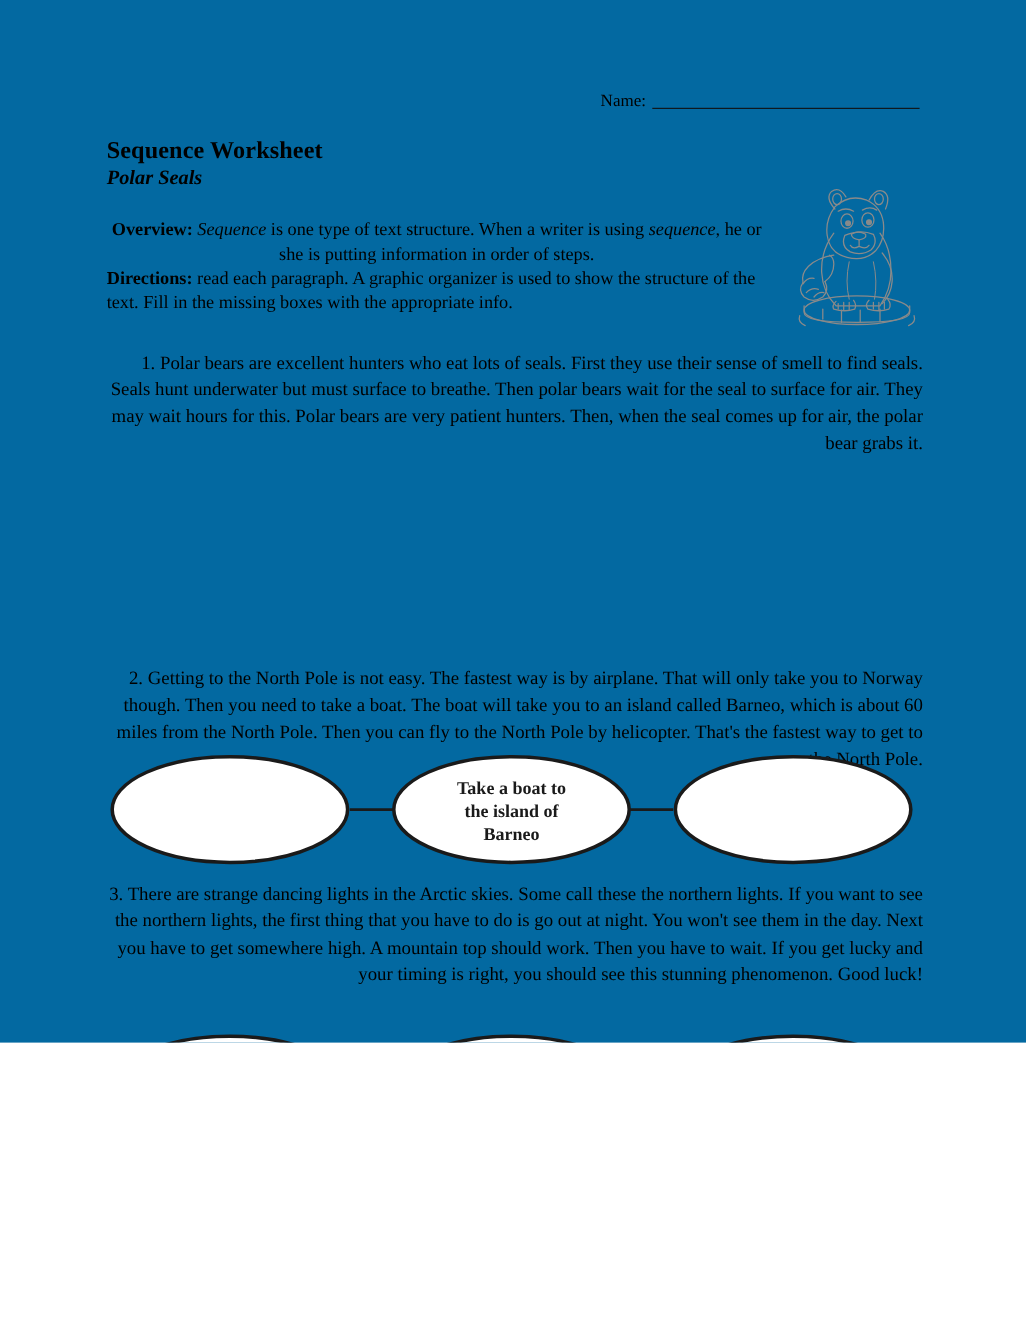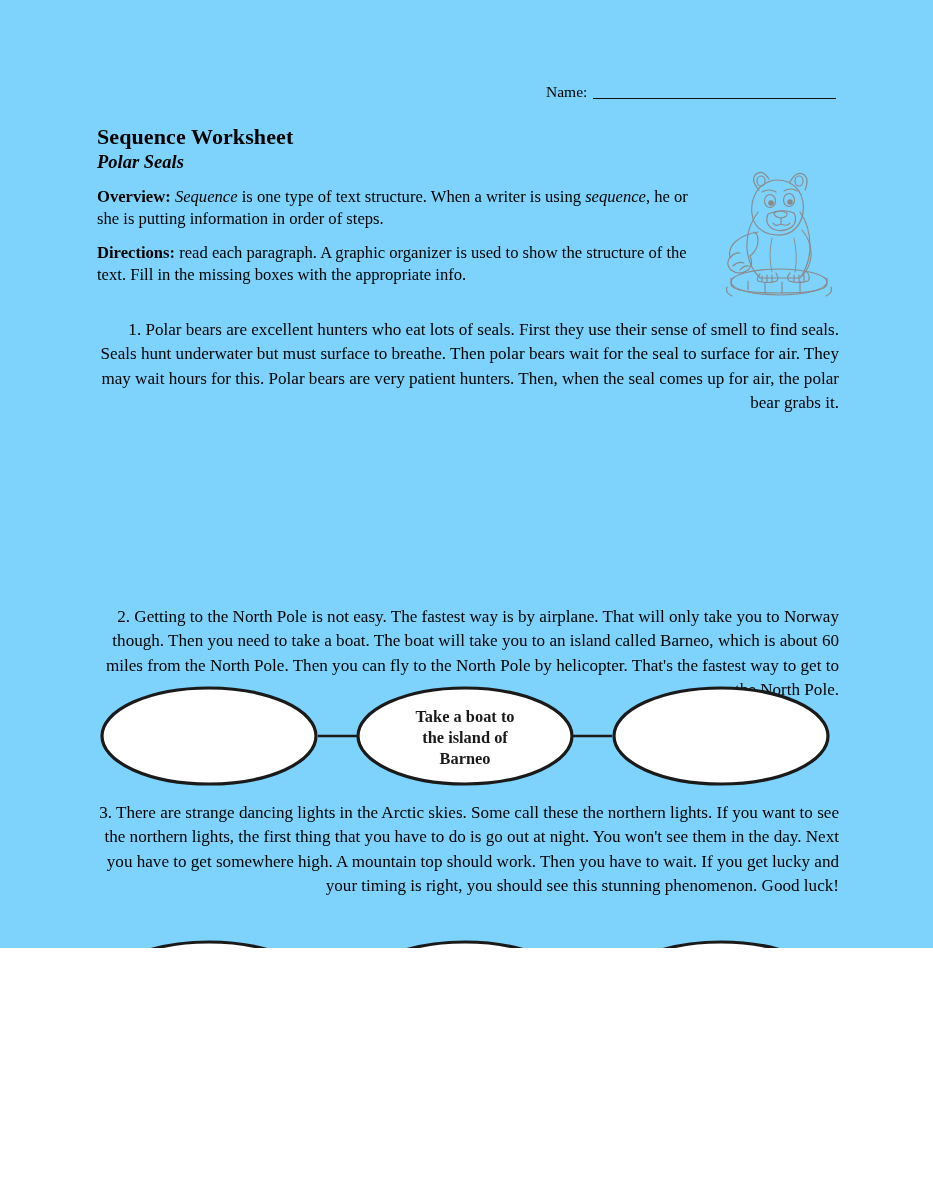--- a/index.html
+++ b/index.html
@@ -8,21 +8,21 @@
     background: #ffffff;
   }
   body {
     font-family: "Liberation Serif", "DejaVu Serif", serif;
     color: #000000;
   }
   #page {
     position: relative;
     width: 933px;
     height: 948px;
-    background: #7dd3fc;
+    background: #0369a1;
     overflow: hidden;
   }
 
   
   .name-row {
     position: absolute;
     left: 546px;
     top: 84px;
     width: 290px;
     display: flex;
@@ -61,21 +61,21 @@
 
   
   .intro {
     position: absolute;
     left: 97px;
     width: 600px;
     font-size: 16.6px;
     line-height: 1.33;
     text-align: left;
   }
-  .intro.overview { top: 186px; }
+  .intro.overview { top: 198px; text-align: center; }
   .intro.directions { top: 242px; }
   .intro b { font-weight: bold; }
   .intro i { font-style: italic; }
 
   
   .bear {
     position: absolute;
     left: 716px;
     top: 160px;
     width: 126px;

